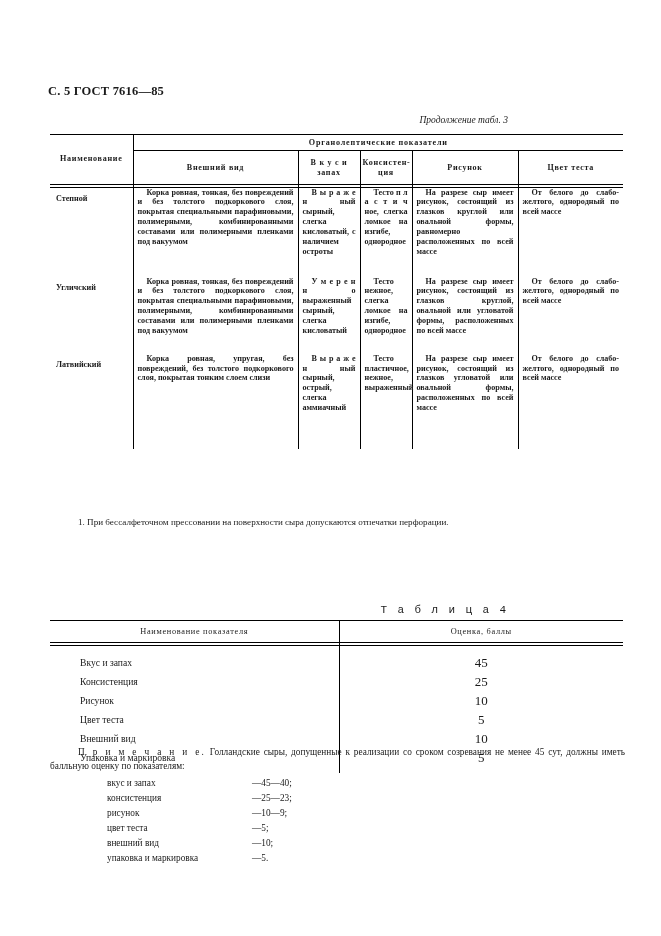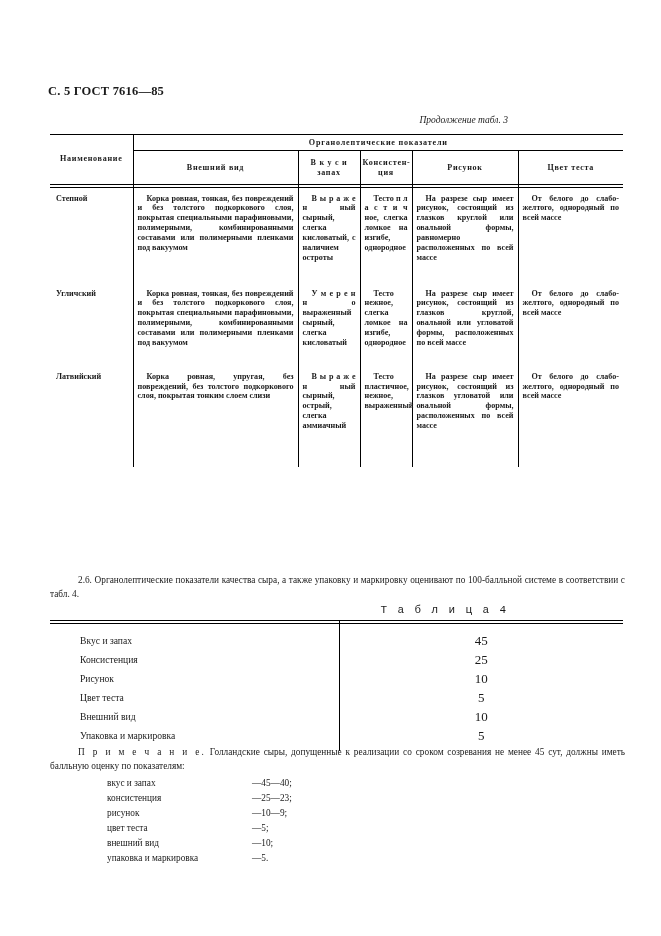--- a/index.html
+++ b/index.html
@@ -88,21 +88,21 @@
   }
   .t3 .rule-dbl-bot {
     border-top: 1.5px solid #000;
   }
   .hdr-row-sep td {
     height: 2px;
     padding: 0;
   }
 
   .t3 .body-cell {
-    padding: 6px 4px 4px 4px;
+    padding: 0 4px 4px 4px;
     text-align: justify;
     text-align-last: left;
     hyphens: manual;
   }
   .t3 .body-cell.first-line-indent p {
     margin: 0;
     text-indent: 9px;
   }
   .t3 .body-cell p {
     margin: 0;
@@ -340,34 +340,36 @@
         <td class="vline"></td>
         <td class="vline"></td>
         <td class="vline"></td>
         <td class="vline"></td>
         <td class="vline"></td>
       </tr>
     </tbody>
   </table>
 
   <div class="notes">
+    <div class="note-item">1. При бессалфеточном прессовании на поверхности сыра допускаются отпечатки перфорации.</div>
   </div>
 
-  <div class="clause">
-    <p>2.6. Органолептические показатели качества сыра, а также упаковку и маркировку оценивают по 100-балльной системе в соответствии с табл. 4.</p>
-  </div>
 
   <div class="tbl-caption-4">Т а б л и ц а 4</div>
 
   <table class="t4">
     <colgroup>
       <col style="width:289px">
       <col style="width:284px">
     </colgroup>
     <thead>
+      <tr>
+        <td class="rule-top h">Наименование  показателя</td>
+        <td class="rule-top h vline">Оценка, баллы</td>
+      </tr>
       <tr class="sep-a">
         <td></td>
           <td class="vline"></td>
       </tr>
       <tr class="sep-b">
         <td></td>
           <td class="vline"></td>
       </tr>
       <tr class="pad-first">
         <td></td>

